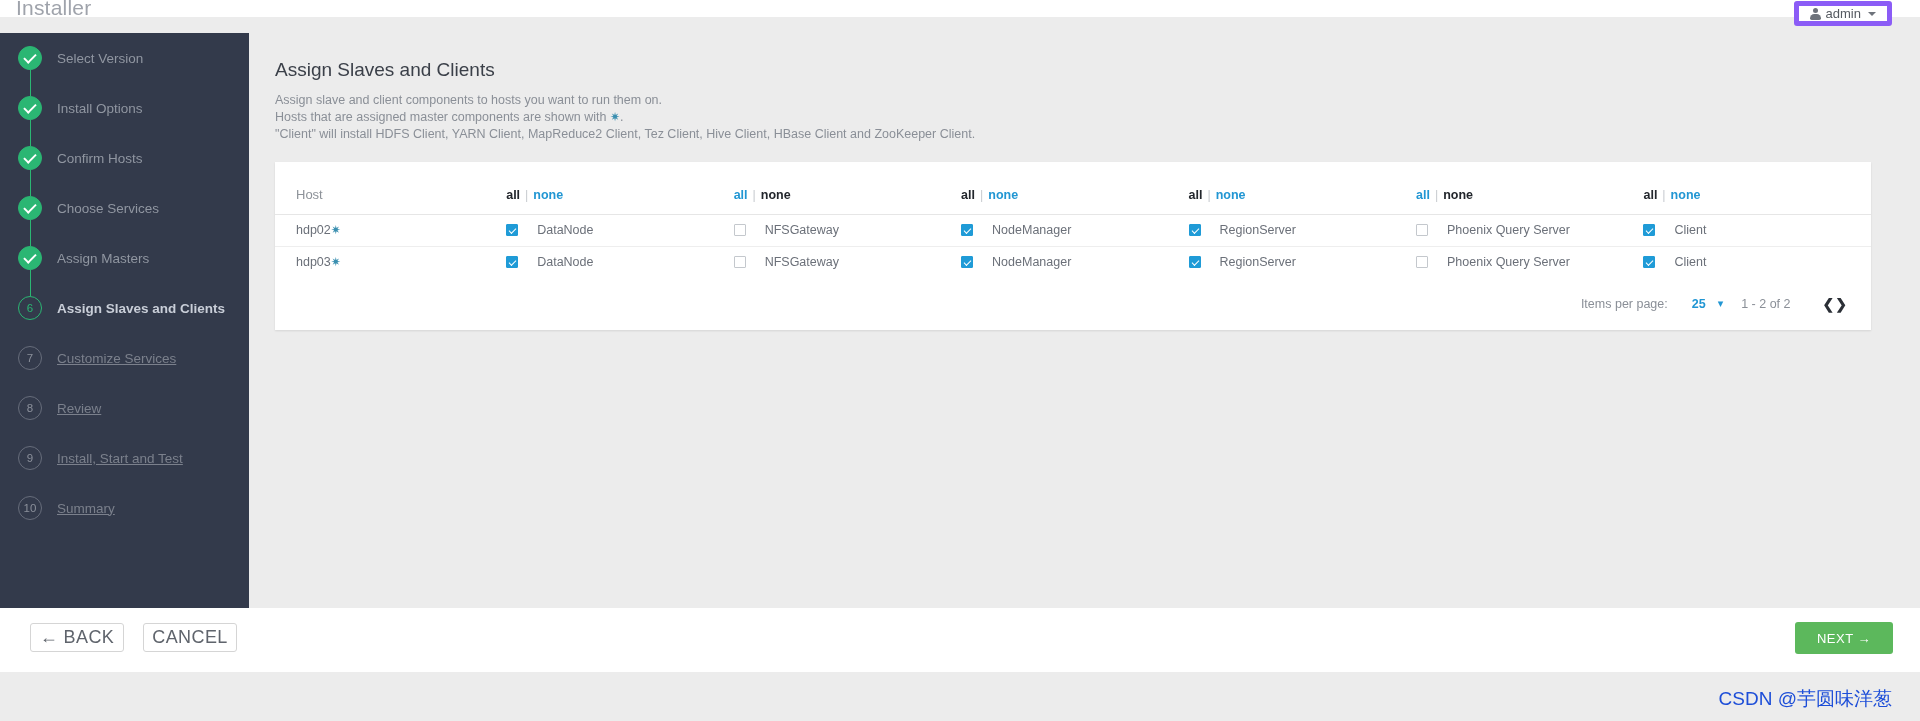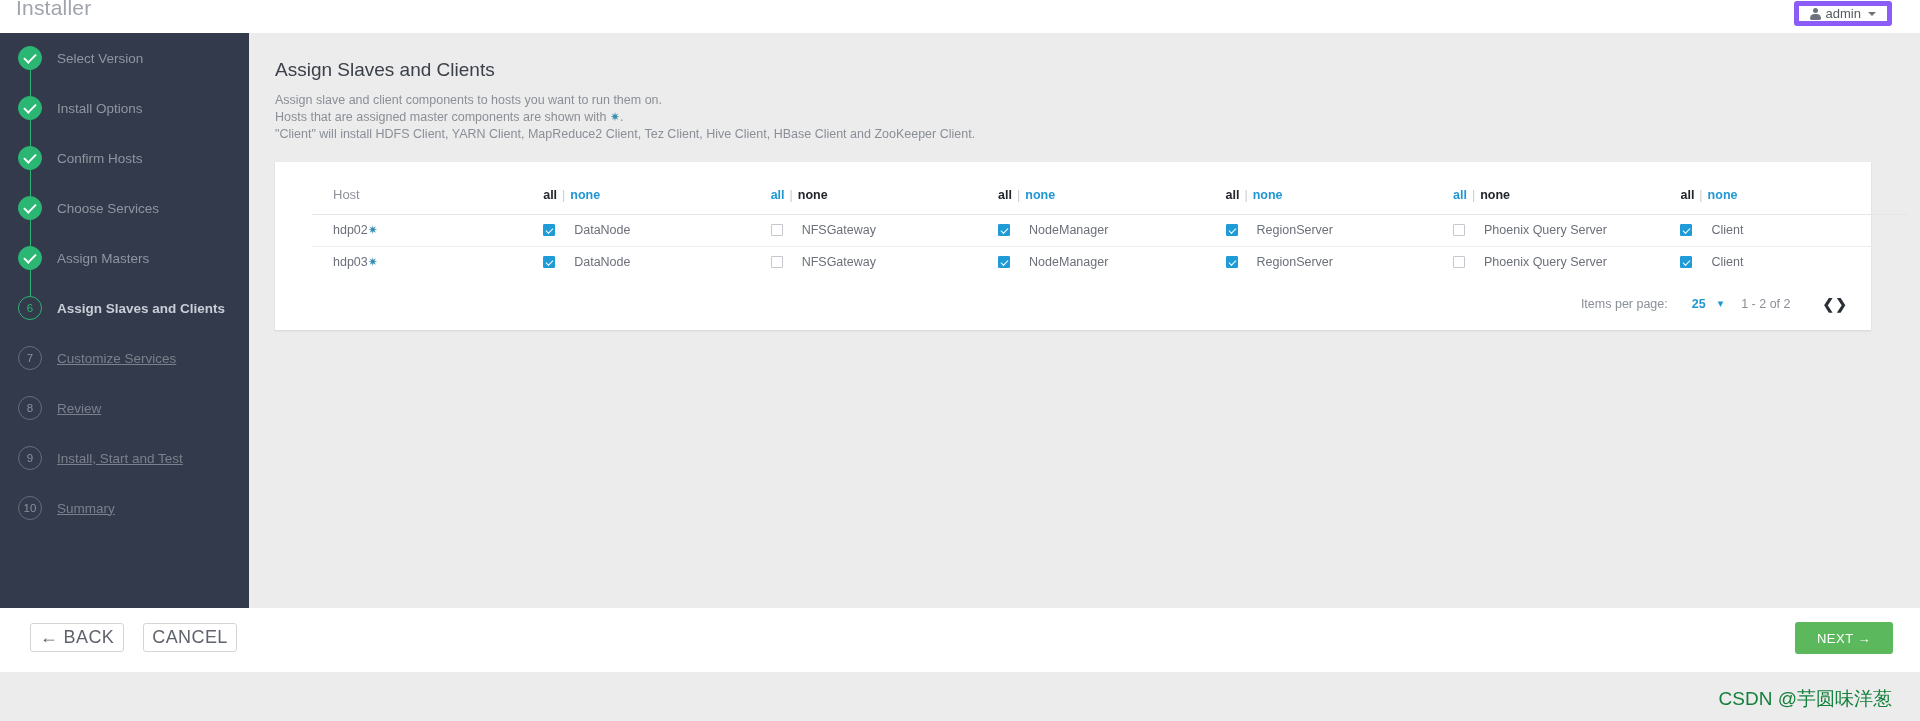--- a/index.html
+++ b/index.html
@@ -12,21 +12,21 @@
     height: 721px;
     overflow: hidden;
     font-family: "Liberation Sans", sans-serif;
     -webkit-font-smoothing: antialiased;
   }
 
   
   .topbar {
     position: absolute;
     left: 0; top: 0;
-    width: 1920px; height: 33px;
+    width: 1920px; height: 17px;
     background: #ffffff;
     box-sizing: border-box;
   }
   .topbar-title {
     position: absolute;
     left: 16px; top: -4px;
     font-size: 21px;
     color: #9fa3ab;
     letter-spacing: .2px;
   }
@@ -191,21 +191,20 @@
     width: 1596px;
     background: #ffffff;
     box-shadow: 0 1px 2px rgba(0,0,0,.10);
     box-sizing: border-box;
     padding: 0;
   }
   .tbl {
     width: 100%;
     border-collapse: collapse;
     table-layout: fixed;
-    margin-left: 37px;
   }
   .tbl th, .tbl td {
     text-align: left;
     vertical-align: middle;
     padding: 0;
   }
   .tbl thead th {
     height: 52px;
     padding-top: 12px;
     box-sizing: border-box;
@@ -361,21 +360,21 @@
   .bottom-strip {
     position: absolute;
     left: 0; top: 672px;
     width: 1920px; height: 49px;
     background: #ececec;
   }
   .watermark {
     position: absolute;
     right: 28px; top: 14px;
     font-size: 19px;
-    color: #15803d;
+    color: #1d4ed8;
     white-space: nowrap;
   }
 </style>
 </head>
 <body>
 
 <div class="topbar">
   <div class="topbar-title">Installer</div>
   <div class="admin-btn">
     <span class="person-icon"></span>

